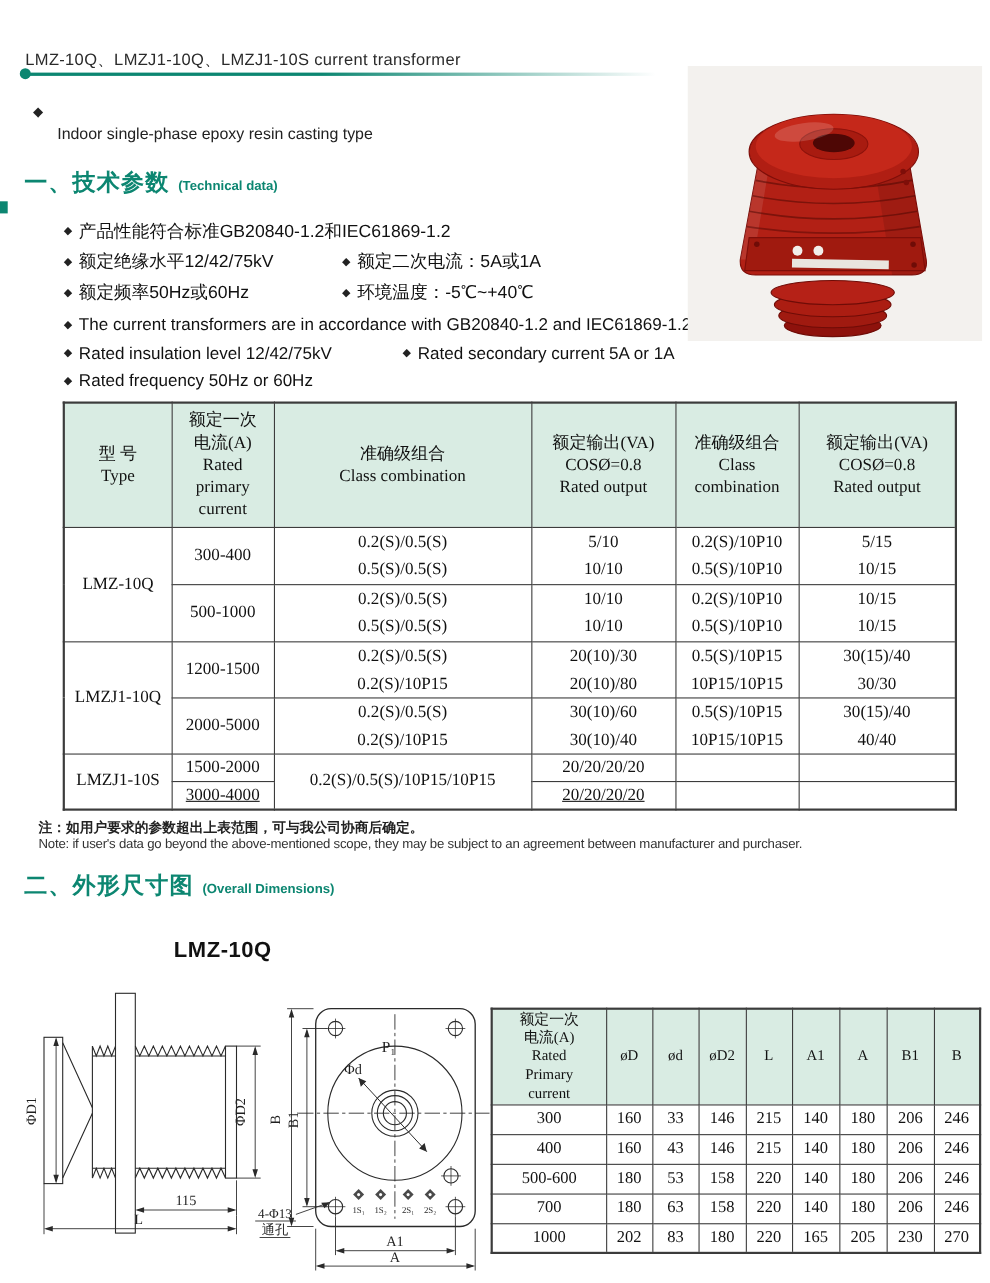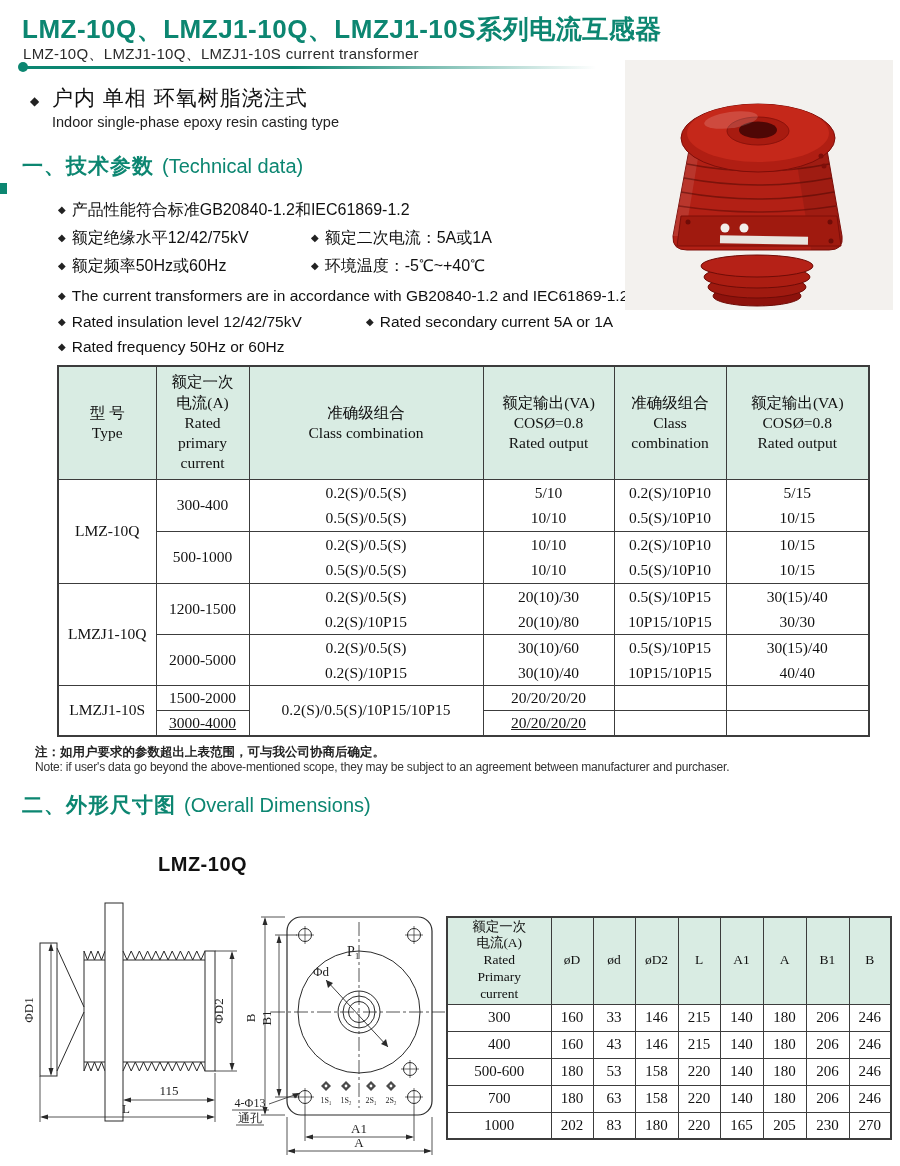--- a/index.html
+++ b/index.html
@@ -16,21 +16,21 @@
   .divider-dot{left:18px;top:62px;width:10px;height:10px;border-radius:50%;background:#0c8671;}
   .edge-marker{left:0;top:183px;width:7px;height:11px;background:#0c8671;}
 
   
   .intro-diamond{left:30px;top:94px;font-size:12px;color:#222;}
   .intro-cn{left:52px;top:84px;font-size:21px;color:#111;letter-spacing:1px;}
   .intro-en{left:52px;top:114px;font-size:14.5px;color:#222;}
 
   
   .sec-head{font-weight:bold;font-size:21px;color:#0c8671;letter-spacing:1px;}
-  .sec-head .sec-en{font-weight:normal;font-size:20px;letter-spacing:0;margin-left:8px;}
+  .sec-head .sec-en{font-weight:bold;font-size:12px;letter-spacing:0;margin-left:8px;}
   .sec1{left:22px;top:152px;}
   .sec2{left:22px;top:791px;}
 
   
   .tb-row{left:58px;width:800px;height:24px;}
   .tb-item{position:absolute;top:0;font-size:16px;color:#111;white-space:nowrap;}
   .tb-item .dia{font-size:10px;vertical-align:2px;margin-right:6px;color:#222;}
   .tb-en .tb-item{font-size:15.5px;}
 
   
@@ -60,28 +60,26 @@
 
   
   .model-label{left:158px;top:853px;font-size:20px;font-weight:bold;color:#111;letter-spacing:0.5px;}
   .svg-draw text{font-family:"Liberation Serif",serif;fill:#1f1f1f;}
 </style>
 </head>
 <body>
 
 <div id="page">
 
-  <div class="abs title">LMZ-10Q、LMZJ1-10Q、LMZJ1-10S系列电流互感器</div>
   <div class="abs subtitle">LMZ-10Q、LMZJ1-10Q、LMZJ1-10S  current transformer</div>
   <div class="abs divider-dot"></div>
   <div class="abs divider"></div>
   <div class="abs edge-marker"></div>
 
   <div class="abs intro-diamond">◆</div>
-  <div class="abs intro-cn">户内 单相 环氧树脂浇注式</div>
   <div class="abs intro-en">Indoor single-phase epoxy resin casting type</div>
 
   <div class="abs sec-head sec1"><span>一、技术参数</span><span class="sec-en">(Technical data)</span></div>
 
   <div class="abs tb-row" style="top:200px">
     <span class="tb-item" style="left:0"><span class="dia">◆</span><span>产品性能符合标准GB20840-1.2和IEC61869-1.2</span></span>
   </div>
   <div class="abs tb-row" style="top:228px">
     <span class="tb-item" style="left:0"><span class="dia">◆</span><span>额定绝缘水平12/42/75kV</span></span>
     <span class="tb-item" style="left:253px"><span class="dia">◆</span><span>额定二次电流：5A或1A</span></span>

